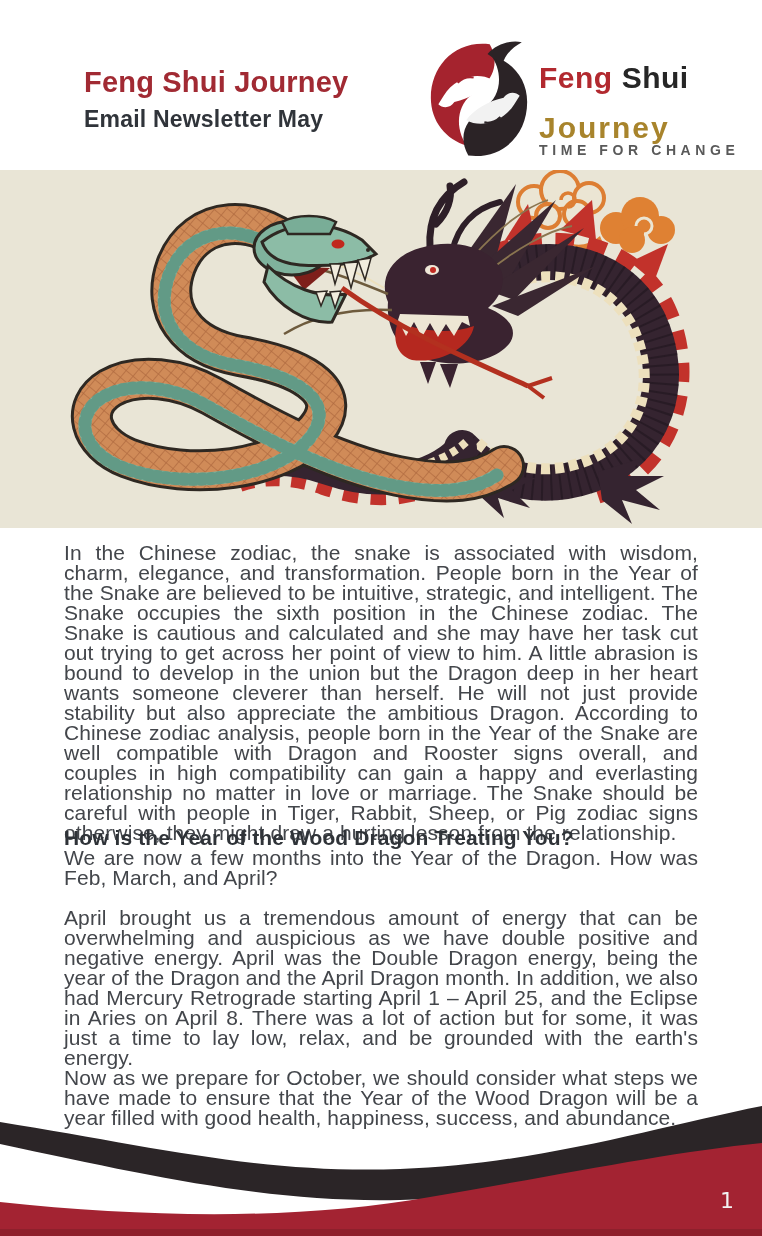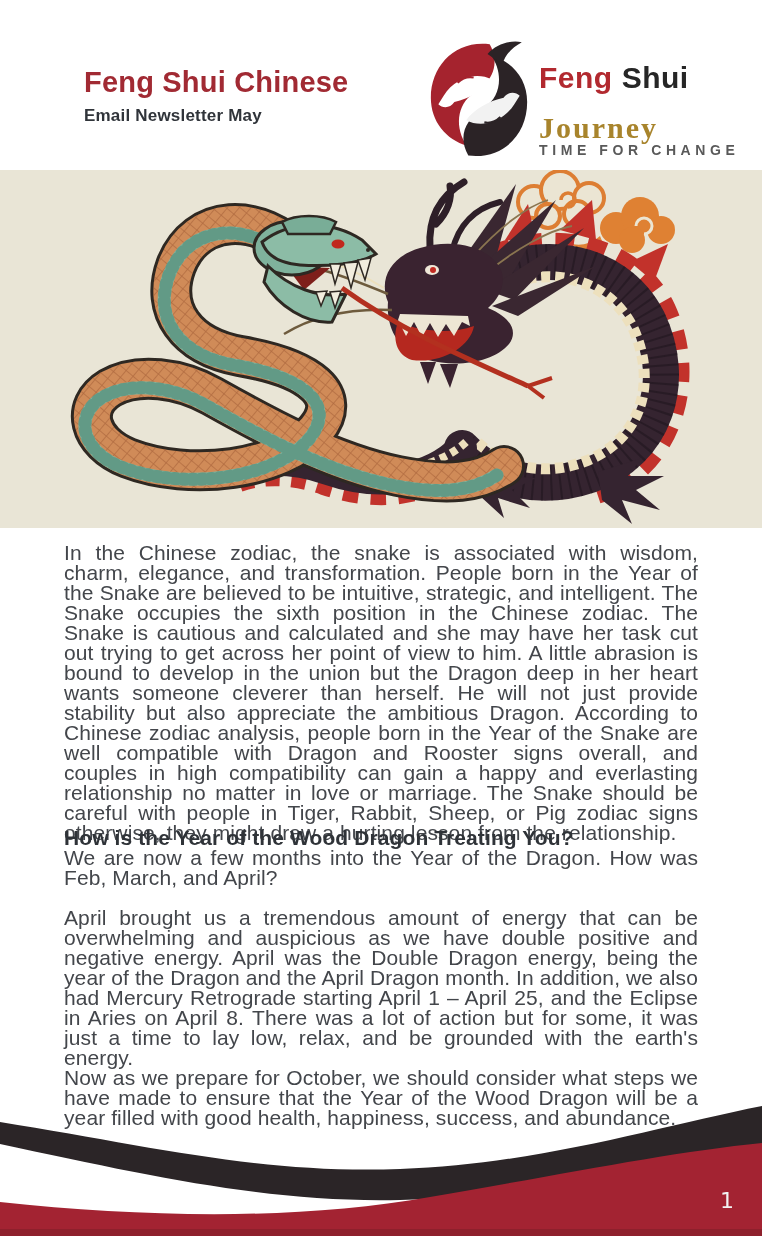--- a/index.html
+++ b/index.html
@@ -9,29 +9,29 @@
     font-family:"Liberation Sans",sans-serif;
   }
   
   .header{position:absolute;top:0;left:0;width:762px;height:170px;background:#fff;}
   .header-title{
     position:absolute;left:84px;top:66px;
     font-size:29px;font-weight:800;letter-spacing:.2px;color:#A12A33;
   }
   .header-subtitle{
     position:absolute;left:84px;top:106px;
-    font-size:17px;font-weight:700;color:#30343A;letter-spacing:.2px;
+    font-size:23px;font-weight:700;color:#30343A;letter-spacing:.2px;
   }
   .logo{position:absolute;left:425px;top:38px;width:315px;height:125px;display:flex;align-items:center;}
   .logo-icon{width:108px;height:122px;flex:0 0 auto;}
   .logo-text{margin-left:6px;padding-top:18px;line-height:1;}
   .logo-line1{font-size:30px;font-weight:800;letter-spacing:.5px;}
   .logo-word-feng{color:#B2292F;}
   .logo-word-shui{color:#262626;margin-left:9px;}
-  .logo-line2{font-size:30px;font-weight:800;color:#A8842C;letter-spacing:2px;margin-top:20px;font-family:Liberation Serif, serif;}
+  .logo-line2{font-size:30px;font-weight:800;color:#A8842C;letter-spacing:2px;margin-top:20px;}
   .logo-tagline{font-size:14px;font-weight:600;color:#595959;letter-spacing:4.6px;}
   
   .illustration{position:absolute;top:170px;left:0;width:762px;height:358px;background:#E9E5D6;}
   .illustration svg{display:block;}
   
   .article-block{
     position:absolute;left:64px;width:634px;
     color:#43464B;font-size:21px;line-height:20px;text-align:justify;
     letter-spacing:.1px;
   }
@@ -47,21 +47,21 @@
     position:absolute;right:28px;top:1188px;
     color:#F2F2F2;font-size:22px;font-weight:400;font-family:"DejaVu Sans",sans-serif;
   }
 </style>
 </head>
 <body>
 
 <div class="page">
 
   <div class="header">
-    <div class="header-title">Feng Shui Chinese</div>
+    <div class="header-title">Feng Shui Journey</div>
     <div class="header-subtitle">Email Newsletter May</div>
 
     <div class="logo">
       <div class="logo-icon">
         <svg width="108" height="122" viewBox="0 0 100 114">
 
           <path d="M60,4 C28,0 5,24 5,54 C5,76 19,93 39,99 C27,83 29,60 45,50 C63,39 70,22 60,4 Z" fill="#A5232E"></path>
 
           <path d="M40,108 C73,112 95,88 95,58 C95,36 81,20 61,14 C73,30 71,53 55,63 C37,74 30,90 40,108 Z" fill="#2B2326"></path>
 

